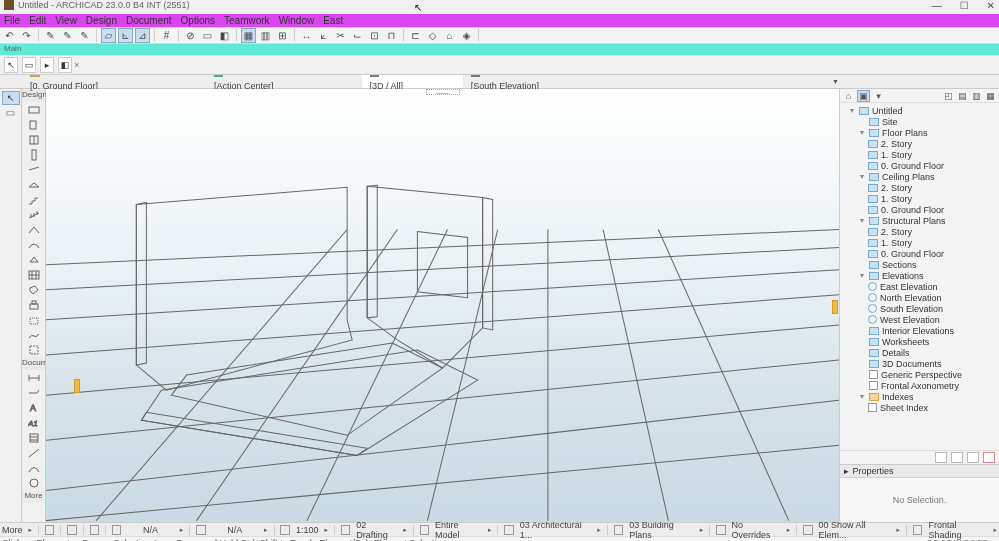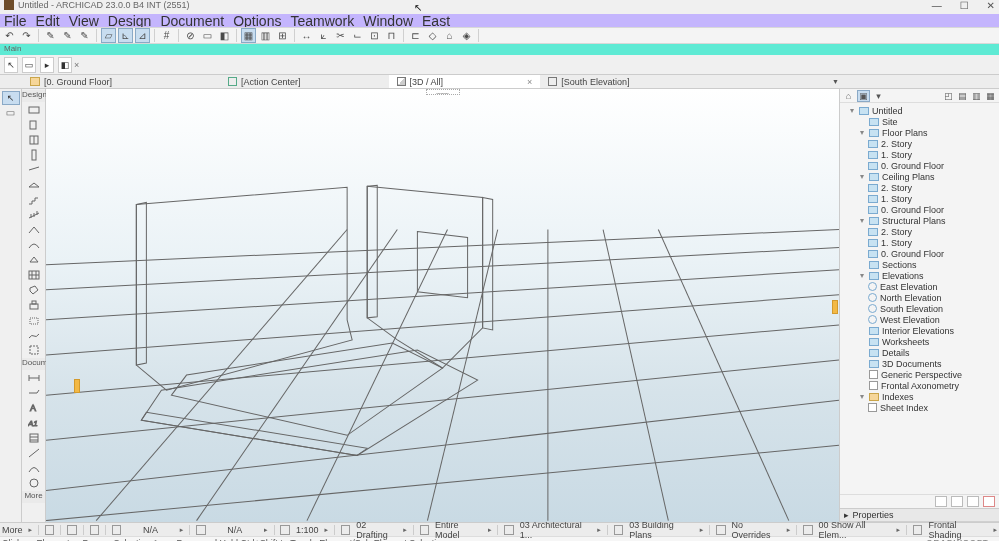--- a/index.html
+++ b/index.html
@@ -1,31 +1,31 @@
 <!DOCTYPE html>
 <html><head>
 <meta charset="utf-8">
 <style>
   * { box-sizing: border-box; margin: 0; padding: 0; -webkit-font-smoothing: antialiased; }
   body { font-family: "Segoe UI", Tahoma, sans-serif; font-size: 10px; color: #333; background: #f0f0f0; width: 999px; height: 541px; overflow: hidden; position: relative; }
   .titlebar { height: 14px; background: #f0f0f0; display: flex; align-items: flex-start; padding: 0 4px; color: #666; font-size: 9px; }
   .titlebar .logo { width: 10px; height: 10px; background: #6e4d2a; margin-right: 4px; }
   .titlebar .cursor { position:absolute; left:414px; top:2px; font-size:10px; color:#000; }
   .titlebar .win-controls { margin-left: auto; display: flex; gap: 18px; color: #555; font-size: 10px; }
-  .menubar { height: 13px; background: #c4b5fd; display: flex; align-items: center; padding: 0 4px; gap: 9px; color: #333; font-size: 14px; }
+  .menubar { height: 13px; background: #d946ef; display: flex; align-items: center; padding: 0 4px; gap: 9px; color: #333; font-size: 10px; }
   .menubar span { cursor: default; }
   .toolbar-main { height: 17px; background: #f4f4f4; border-top:1px solid #d8d8d8; border-bottom:1px solid #d8d8d8; display: flex; align-items: center; padding: 0 2px; gap: 2px; position: relative; }
   .tb-btn { width: 15px; height: 15px; display: inline-flex; align-items: center; justify-content: center; color: #4b4b4b; font-size: 10px; background: transparent; }
   .tb-btn.blue { background: #c8ddf0; border:1px solid #8aa9c6; }
   .tb-sep { width: 1px; height: 13px; background: #d0d0d0; margin: 0 2px; }
   .sub-label { height: 11px; background: #5eead4; padding-left: 4px; font-size: 8px; color: #666; }
   .infobar { height: 20px; background: #f0f0f0; border-bottom:1px solid #ccc; display:flex; align-items:center; padding:0 4px; gap:4px; }
   .infobar .ib { width:14px; height:16px; background:#fff; border:1px solid #ccc; display:inline-flex; align-items:center; justify-content:center; font-size:9px; }
   .tabs { height: 14px; background: #ededed; display: flex; align-items:center; font-size:9px; color:#444; border-bottom:1px solid #ccc; position:relative; }
-  .tab { display:flex; align-items:center; gap:4px; padding:0 8px; height:100%; }
+  .tab { display:flex; align-items:flex-start; gap:4px; padding:0 8px; height:100%;flex-direction:column; }
   .tab.active { background:#fff; }
   .tab .ic-sq { width:9px; height:9px; border:1px solid #777; display:inline-block; }
   .tab .ic-cube { width:9px; height:9px; border:1px solid #777; display:inline-block; background:linear-gradient(135deg,#fff 50%,#ccc 50%); }
   .tab .ic-fldr { width:10px;height:9px;background:#f6d699;border:1px solid #caa54a;display:inline-block;}
   .tabs .tab-right { position:absolute; right:160px; display:flex; gap:4px; }
 
   .workspace { display:flex; height: 433px; }
   .left-rail { width:22px; background:#f0f0f0; border-right:1px solid #ccc; display:flex; flex-direction:column; align-items:center; padding-top:2px; }
   .left-rail .sel { width:18px; height:14px; background:#c8ddf0; border:1px solid #8aa9c6; display:flex;align-items:center;justify-content:center;font-size:9px;}
   .left-rail .icon { width:16px;height:15px;display:flex;align-items:center;justify-content:center;color:#666;font-size:10px;margin-top:0px;}
@@ -516,20 +516,21 @@
       <span></span>
       <span></span>
       <span></span>
       <span class="red"></span>
     </div>
     <div class="properties">
       <div class="phdr">
           <span class="disc">▸</span>
           <span>Properties</span>
         </div>
+      <div class="body">No Selection.</div>
     </div>
   </div>
 </div>
 
 <div class="statusbar">
   <span>More</span>
   <span class="tri">▸</span>
   <span class="sep"></span>
   <span class="sq"></span>
   <span class="sep"></span>

